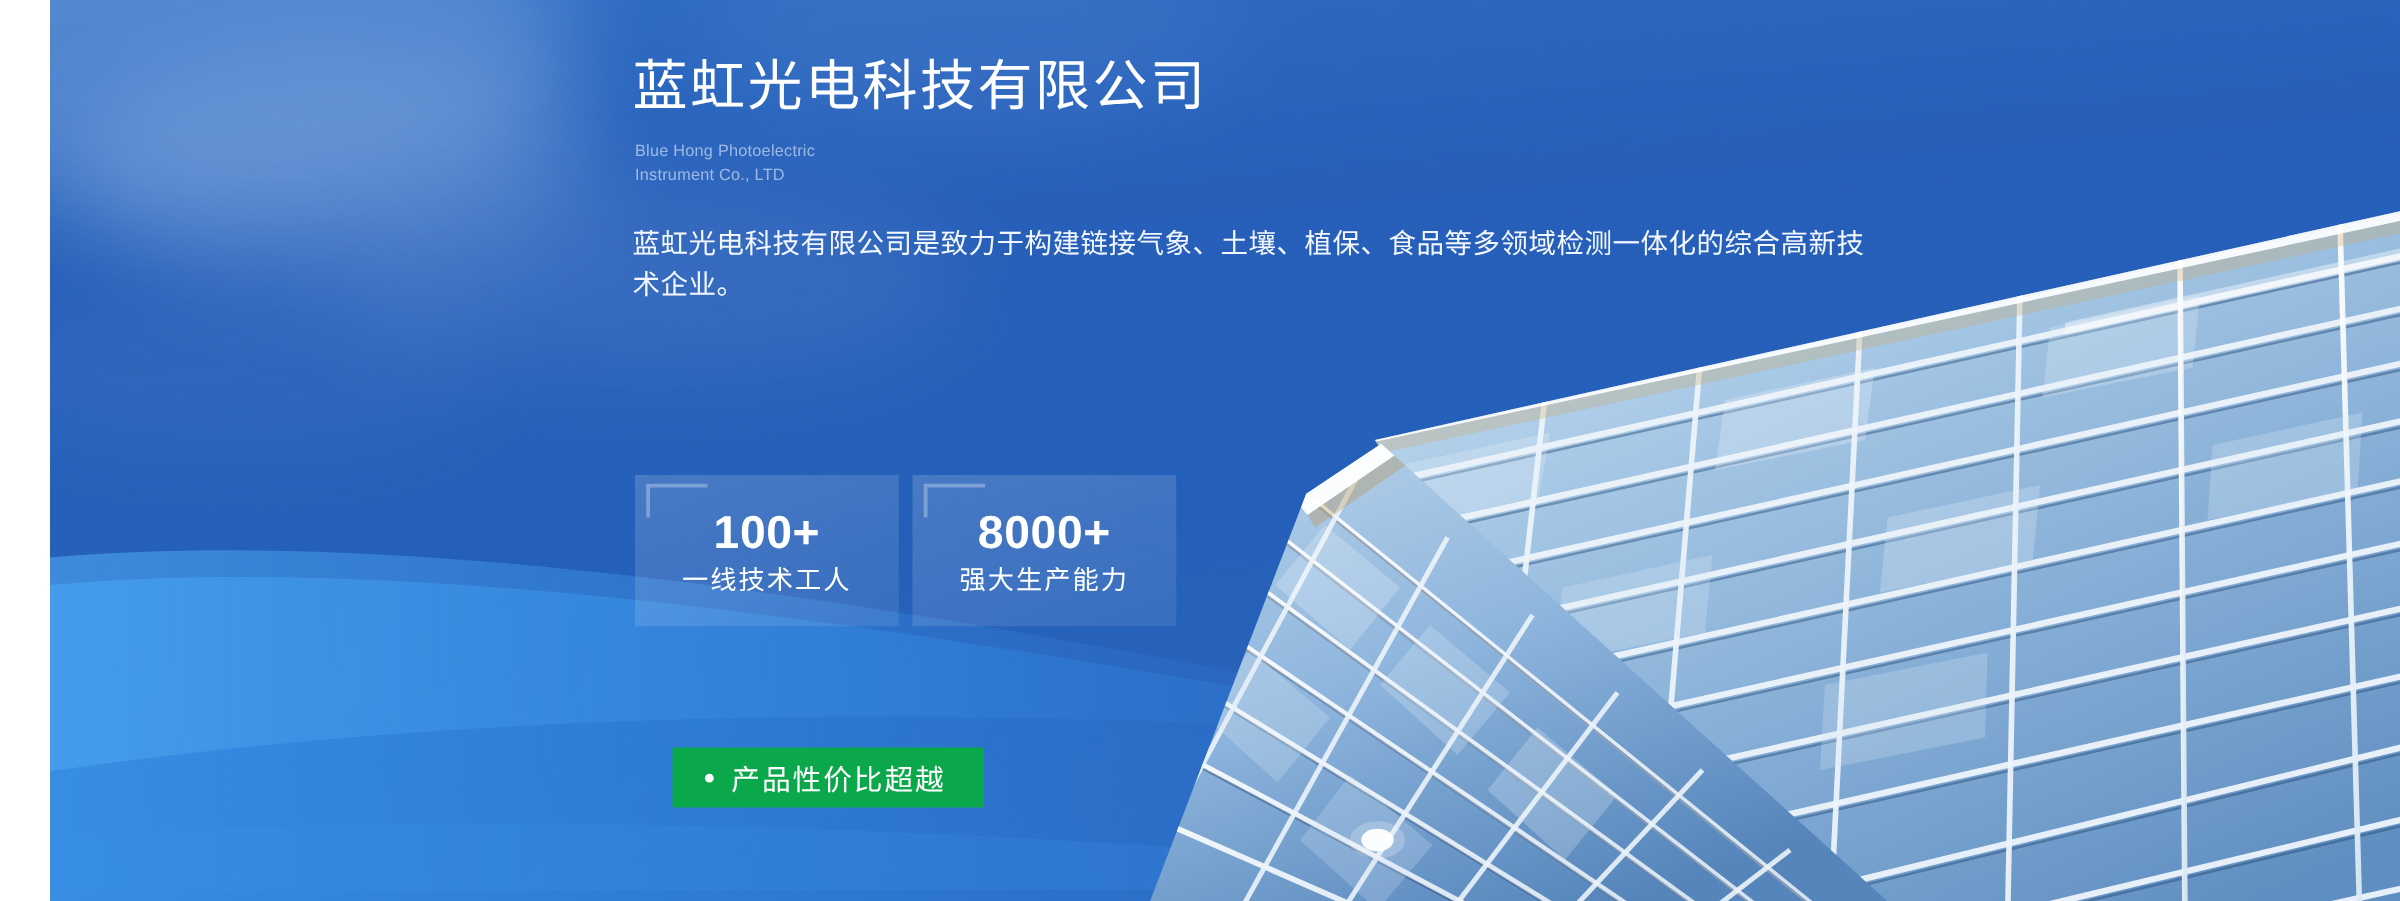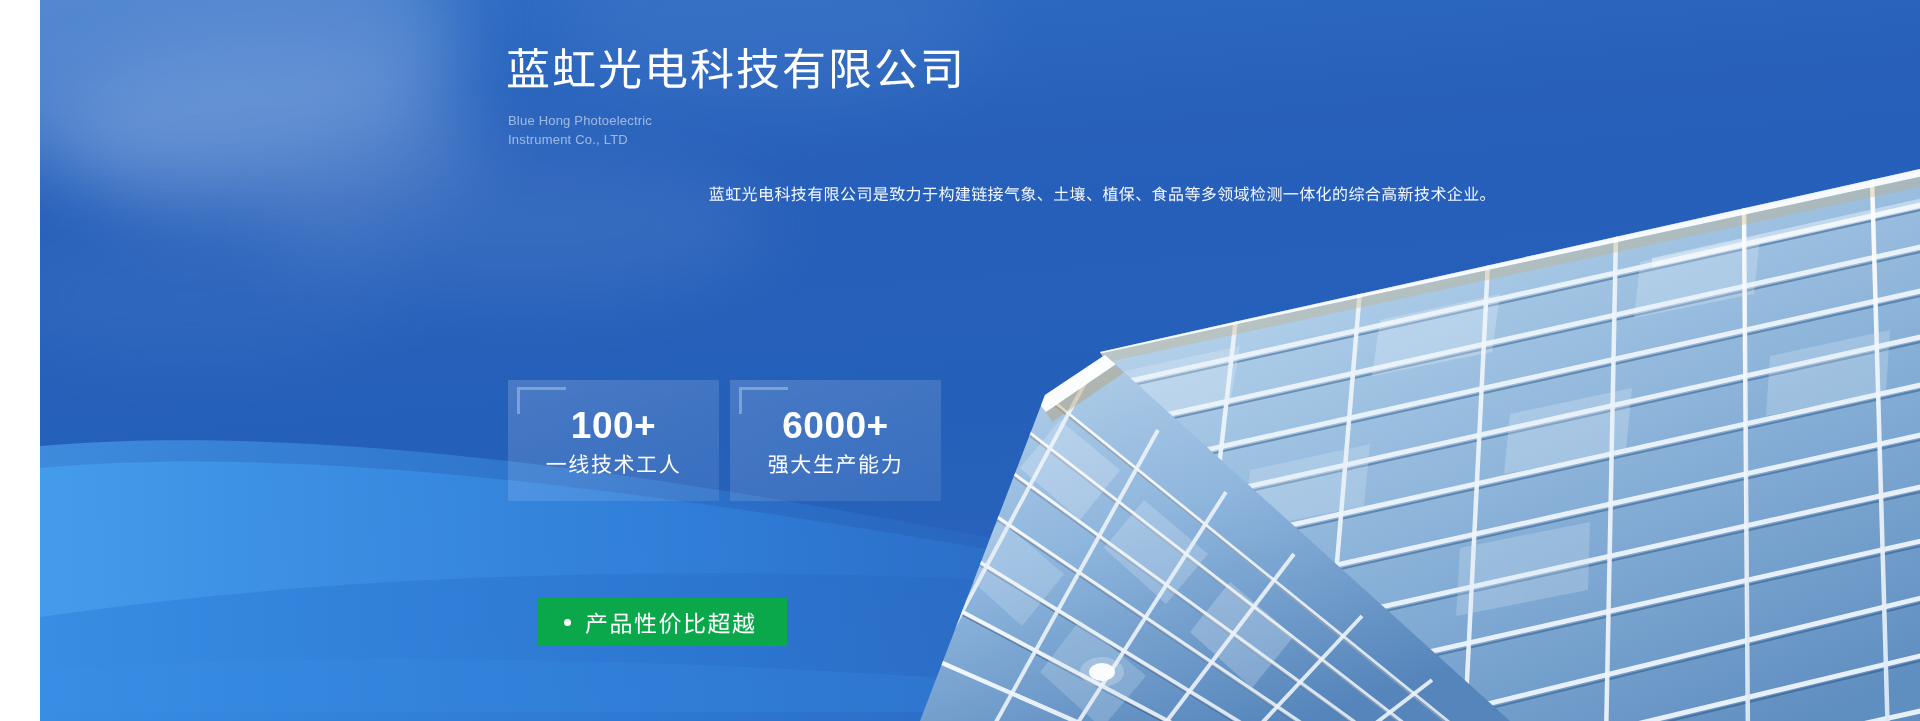--- a/index.html
+++ b/index.html
@@ -76,26 +76,25 @@
     line-height: 1.45;
     color: rgba(226, 236, 250, 0.62);
     letter-spacing: .2px;
     font-weight: 400;
   }
 
   .para {
     position: absolute;
     left: 0;
     width: 990px;
-    font-size: 16px;
+    font-size: 22px;
     line-height: 33px;
     color: #f2f7ff;
     letter-spacing: .4px;
     font-weight: 400;
-    text-align: right;
   }
   .para.p1 { top: 178px; }
   .para.p2 { top: 262px; }
 
   
   .stats {
     position: absolute;
     left: 2px;
     top: 380px;
     display: flex;
@@ -350,21 +349,21 @@
 
     <p class="para p1">蓝虹光电科技有限公司是致力于构建链接气象、土壤、植保、食品等多领域检测一体化的综合高新技术企业。</p>
 
 
     <div class="stats">
       <div class="stat">
         <div class="stat-num">100+</div>
         <div class="stat-label">一线技术工人</div>
       </div>
       <div class="stat">
-        <div class="stat-num">6000+</div>
+        <div class="stat-num">8000+</div>
         <div class="stat-label">强大生产能力</div>
       </div>
     </div>
 
     <div class="pills">
       <div class="pill solid">
         <span class="dot"></span>
         <span>产品性价比超越</span>
       </div>
     </div>

